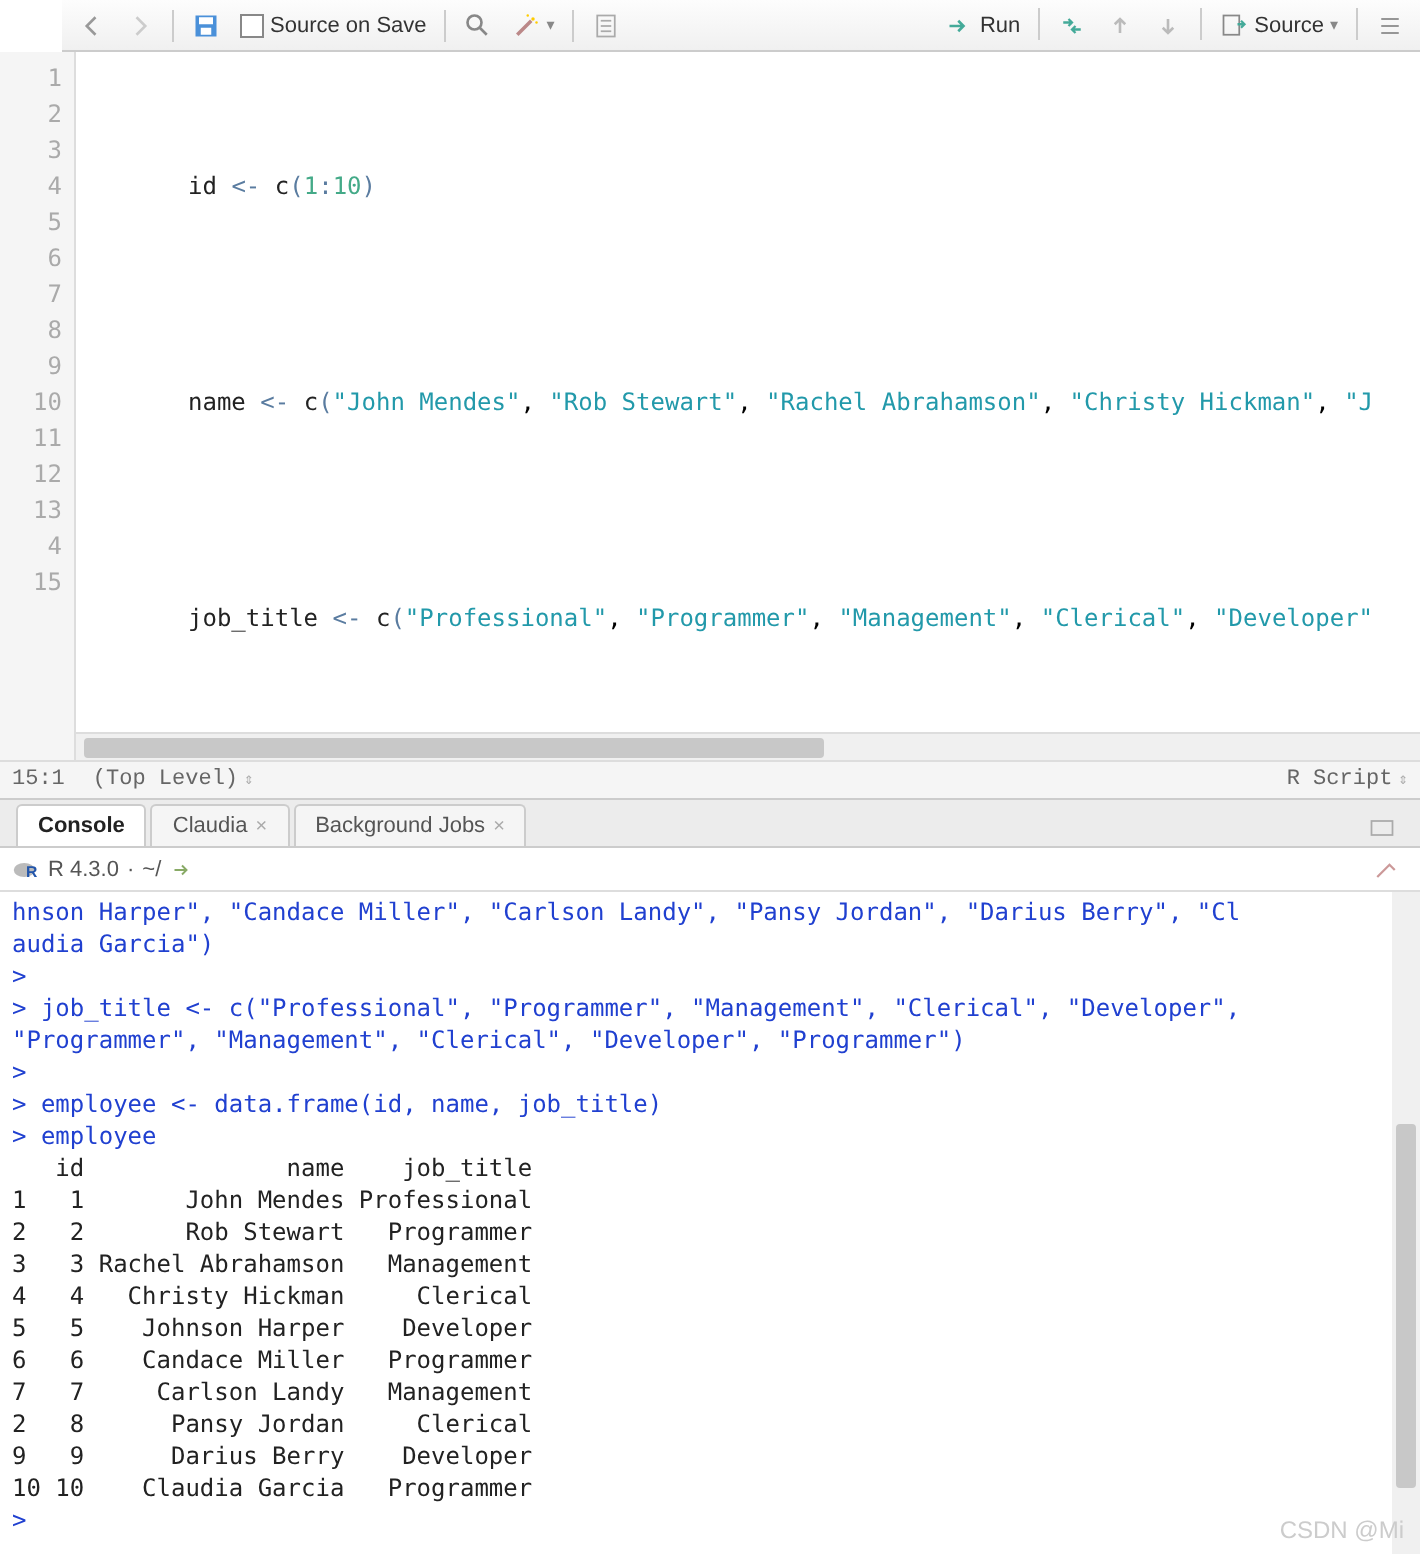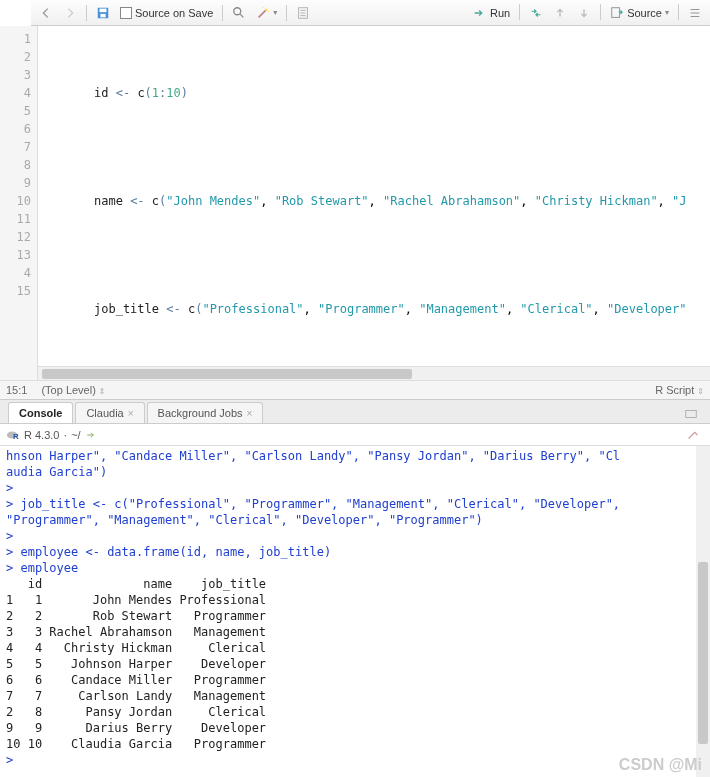--- a/index.html
+++ b/index.html
@@ -89,21 +89,21 @@
     }
 
     .statusbar {
       height: 20px;
       background: #f5f5f5;
       border-top: 1px solid #ddd;
       border-bottom: 1px solid #ccc;
       display: flex;
       align-items: center;
       padding: 0 6px;
-      font-family: Liberation Sans, sans-serif;
+      font-family: Liberation Mono, monospace;
       font-size: 11px;
       color: #666;
     }
     .statusbar .right { margin-left: auto; }
     .updown { font-size: 8px; color: #aaa; margin-left: 3px; }
 
     .tabs {
       height: 24px;
       background: #ececec;
       border-bottom: 1px solid #ccc;
@@ -165,23 +165,22 @@
       position: absolute;
       right: 2px; top: 35%;
       width: 10px; height: 55%;
       background: #c8c8c8;
       border-radius: 2px;
     }
     .watermark {
       position: absolute;
       right: 8px; bottom: 4px;
       color: #ccc;
-      font-size: 16px;
+      font-size: 12px;
       font-family: Arial, sans-serif;
-      font-weight: bold;
     }
   </style>
 </head>
 <body>
 
 <div class="toolbar">
   <span class="tb-btn">
       <svg class="icon" viewBox="0 0 16 16">
         <path d="M10 3 L5 8 L10 13" fill="none" stroke="#999" stroke-width="1.5"></path>
       </svg>

